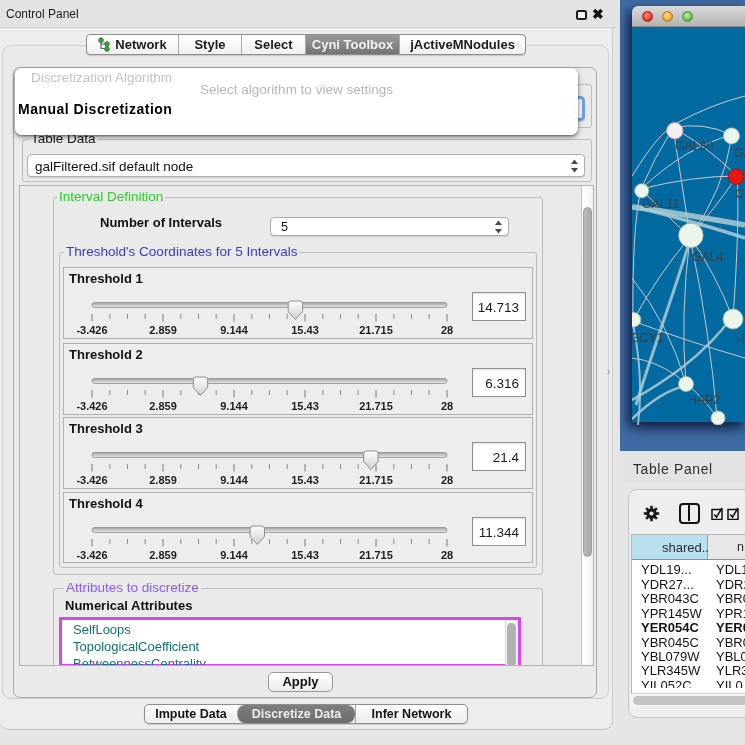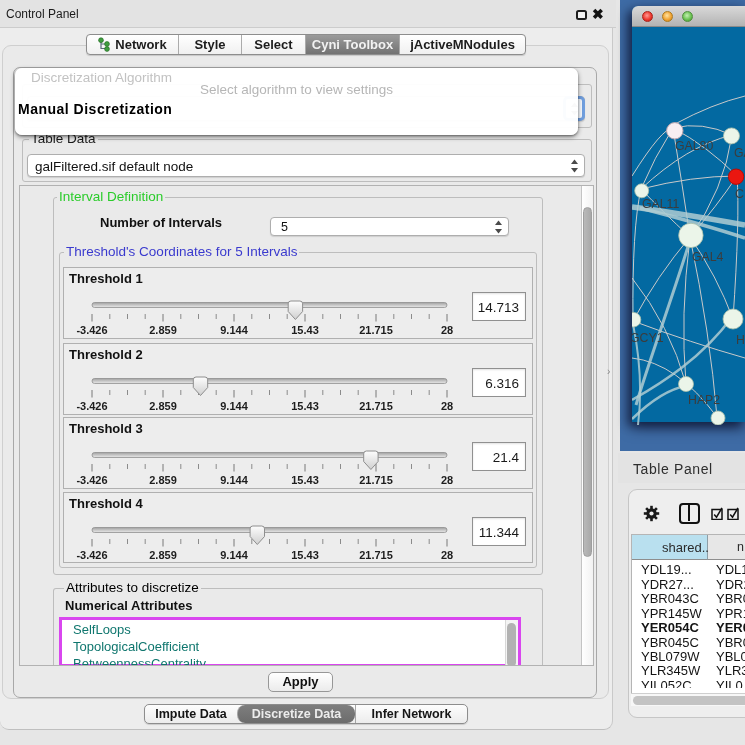--- a/index.html
+++ b/index.html
@@ -325,21 +325,21 @@
           <text x="312" y="46" font-size="11" font-weight="bold" fill="#1d1d1d" text-anchor="middle" font-family="Liberation Sans, sans-serif">21.715</text>
           <text x="383" y="46" font-size="11" font-weight="bold" fill="#1d1d1d" text-anchor="middle" font-family="Liberation Sans, sans-serif">28</text>
           <path d="M186.10000000000002,15.8 Q186.10000000000002,13 188.8,13 L197.8,13 Q200.5,13 200.5,15.8 L200.5,23.5 L193.3,31.5 L186.10000000000002,23.5 Z" fill="url(#thg)" stroke="#8e8e8e" stroke-width="1"></path>
         </svg>
         <div class="valbox">
           <span>11.344</span>
         </div>
       </div>
 
     <div class="grp" style="left:33px; top:402px; width:490px; height:95px; border-bottom:none; border-radius:3px 3px 0 0;"></div>
-    <div class="grp-title" style="left:44px; top:395px; color:#000000;">Attributes to discretize</div>
+    <div class="grp-title" style="left:44px; top:395px; color:#8b5cf6;">Attributes to discretize</div>
     <div class="abs" style="left:45px; top:412px; font-size:13px; font-weight:bold; color:#111;">Numerical Attributes</div>
     <div class="abs" style="left:39px; top:430.5px; width:462px; height:50px; background:#ffffff; border:3px solid #d946ef; font-size:13px; color:#0f766e;">
       <div style="position:absolute; left:11px; top:2px;">SelfLoops</div>
       <div style="position:absolute; left:11px; top:19px;">TopologicalCoefficient</div>
       <div style="position:absolute; left:11px; top:36px;">BetweennessCentrality</div>
       <div style="position:absolute; right:0; top:0; width:13px; height:49px; background:#f4f4f4; border-left:1px solid #d8d8d8;"></div>
       <div style="position:absolute; right:2px; top:3px; width:9px; height:44px; border-radius:5px; background:#b2b2b2;"></div>
     </div>
   </div>
 

